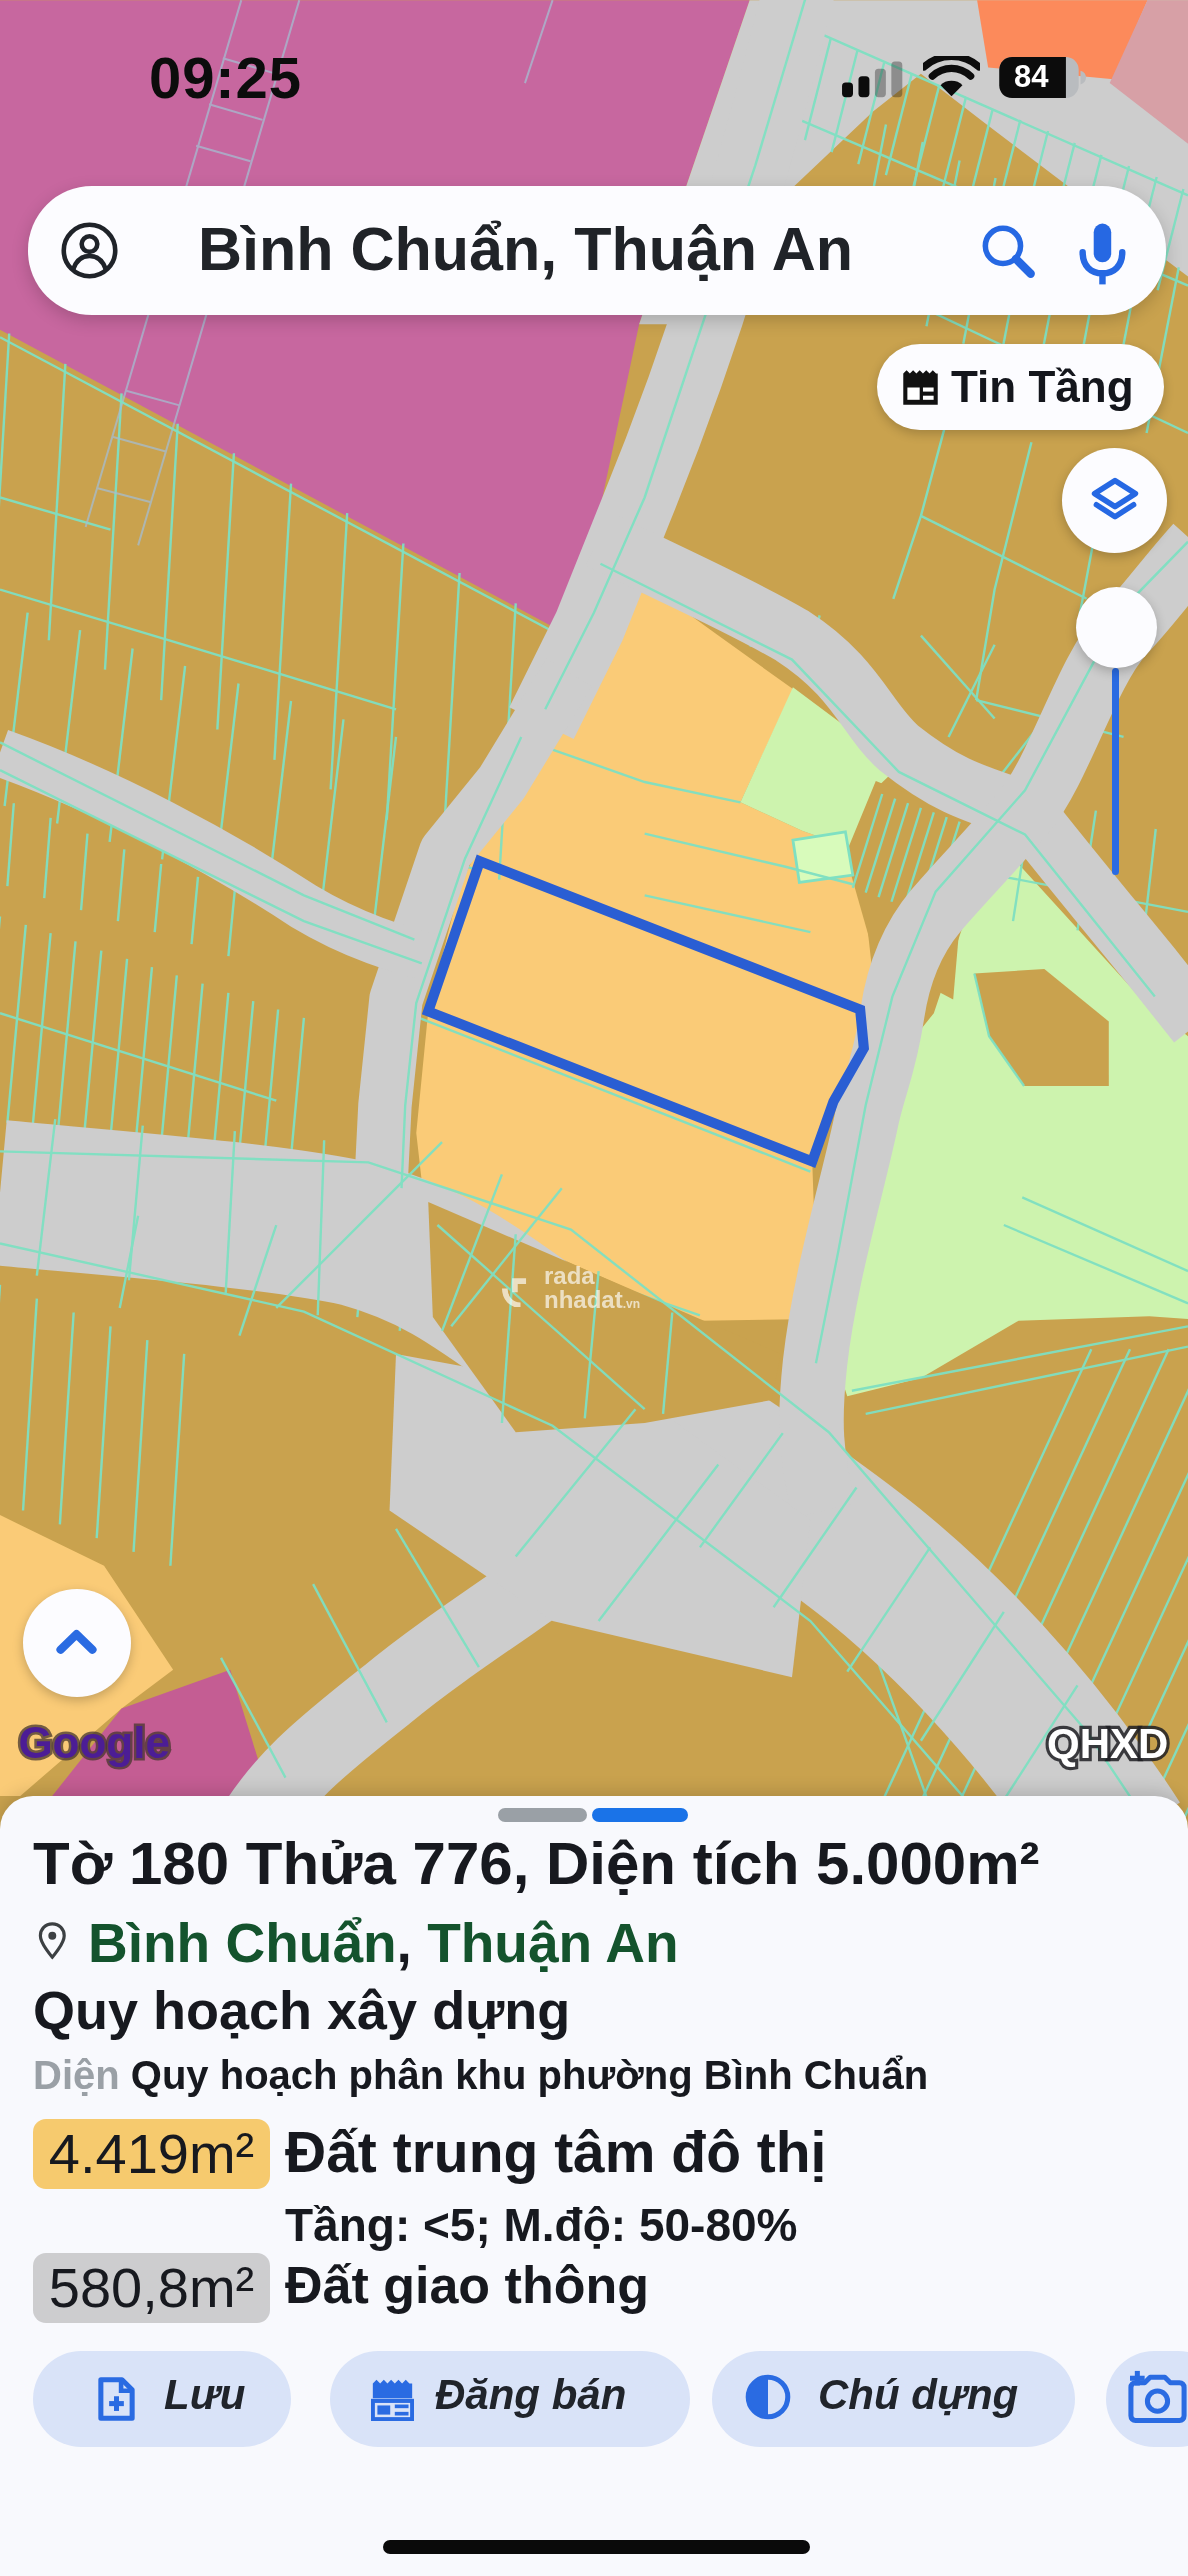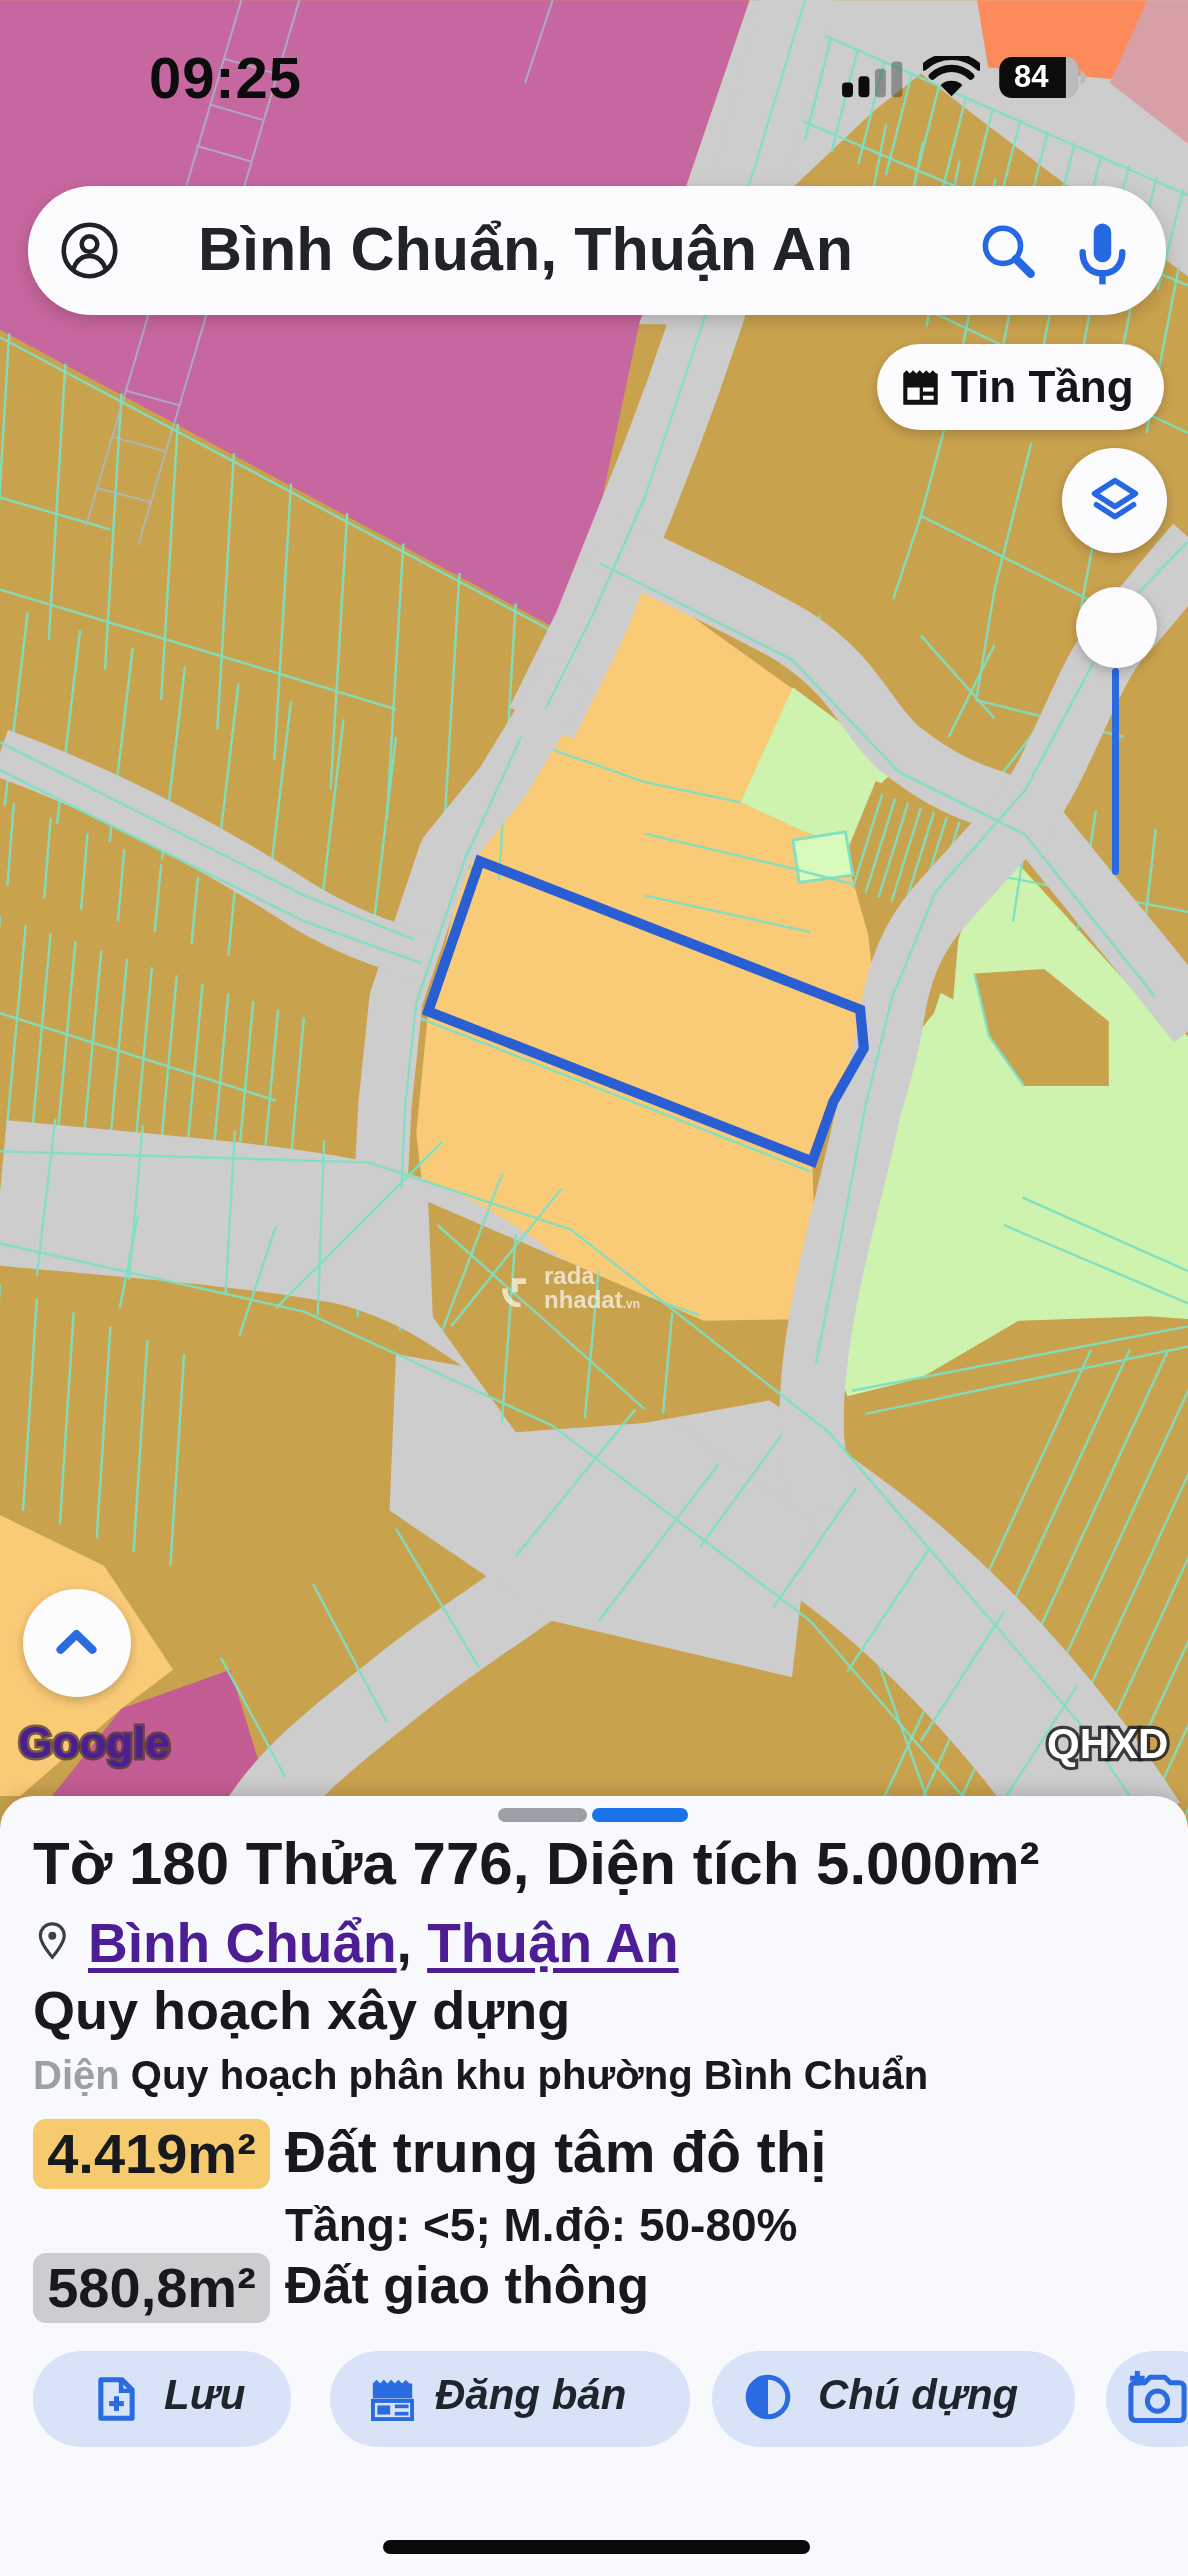--- a/index.html
+++ b/index.html
@@ -13,25 +13,25 @@
   #tindang{position:absolute;left:877px;top:344px;width:287px;height:86px;background:#FCFCFF;border-radius:43px;box-shadow:0 3.7px 11px rgba(0,0,0,.2);}
   #tindang span{position:absolute;left:74px;top:17.5px;font-size:44px;font-weight:bold;color:#14161c;}
   .circlebtn{position:absolute;background:#FCFCFF;border-radius:50%;box-shadow:0 3.7px 11px rgba(0,0,0,.22);}
   
   #time{position:absolute;left:149px;top:44px;font-size:58px;font-weight:bold;color:#0c0c0c;letter-spacing:0.9px;}
   
   #panel{position:absolute;left:0;top:1796px;width:1188px;height:780px;background:#F8F9FD;border-radius:33px 33px 0 0;box-shadow:0 -3.7px 16.6px rgba(0,0,0,.15);}
   .bar{position:absolute;top:12px;height:14px;border-radius:7.4px;}
   #title{position:absolute;left:33px;top:1829px;font-size:60px;font-weight:bold;color:#17191f;}
   #locline{position:absolute;left:33px;top:1911px;font-size:55px;font-weight:bold;color:#17191f;}
-  #locline a{color:#4c1d95;text-decoration:underline;text-decoration-thickness:4.6px;text-underline-offset:6.4px;}
+  #locline a{color:#14532d;text-decoration-thickness:4.6px;text-underline-offset:6.4px;}
   #qh{position:absolute;left:33px;top:1979px;font-size:54px;font-weight:bold;color:#17191f;}
   #thuoc{position:absolute;left:33px;top:2053px;font-size:40px;font-weight:bold;color:#17191f;}
   #thuoc .g{color:#9AA0A6;}
-  .chip{position:absolute;left:33px;width:237px;height:70px;border-radius:13px;font-size:56px;font-weight:bold;color:#17191f;text-align:center;line-height:70px;}
+  .chip{position:absolute;left:33px;width:237px;height:70px;border-radius:13px;font-size:56px;font-weight:normal;color:#17191f;text-align:center;line-height:70px;}
   .lbl{position:absolute;left:285px;font-size:57px;font-weight:bold;color:#17191f;}
   #tang{position:absolute;left:285px;top:2198px;font-size:46px;font-weight:bold;color:#17191f;}
   .pill{position:absolute;top:2351px;height:96px;background:#D9E3F8;border-radius:48px;}
   .pill span{position:absolute;font-size:42px;font-weight:bold;color:#20242b;top:20px;font-style:italic;}
   #homebar{position:absolute;left:383px;top:2540px;width:427px;height:14px;border-radius:7.4px;background:#0a0a0a;}
 </style>
 </head>
 <body>
 <svg id="map" width="1188" height="1833" viewBox="0 0 1290 1990">
   <rect x="0" y="0" width="1290" height="1990" fill="#C9A24E"></rect>

